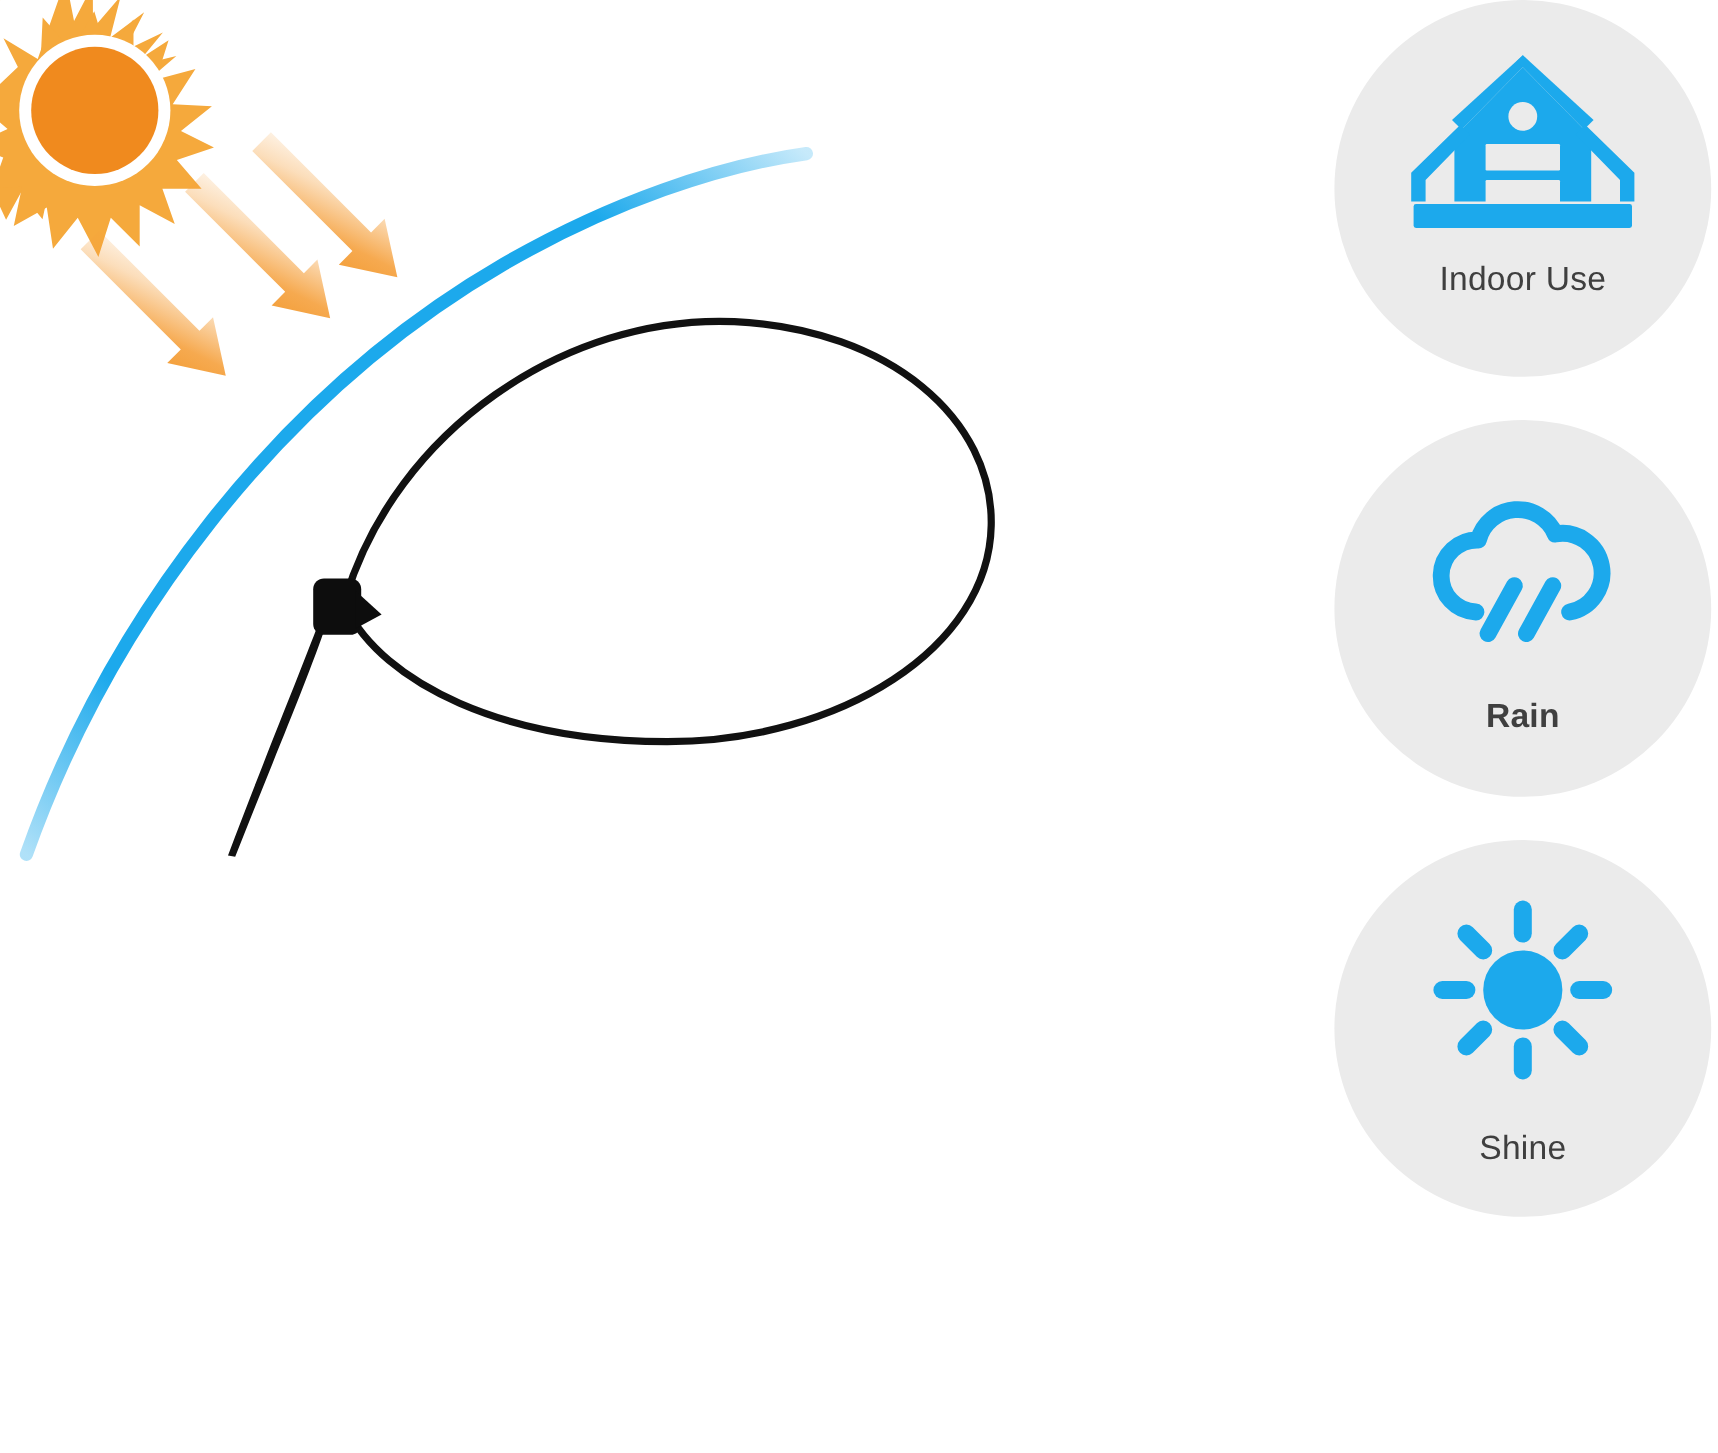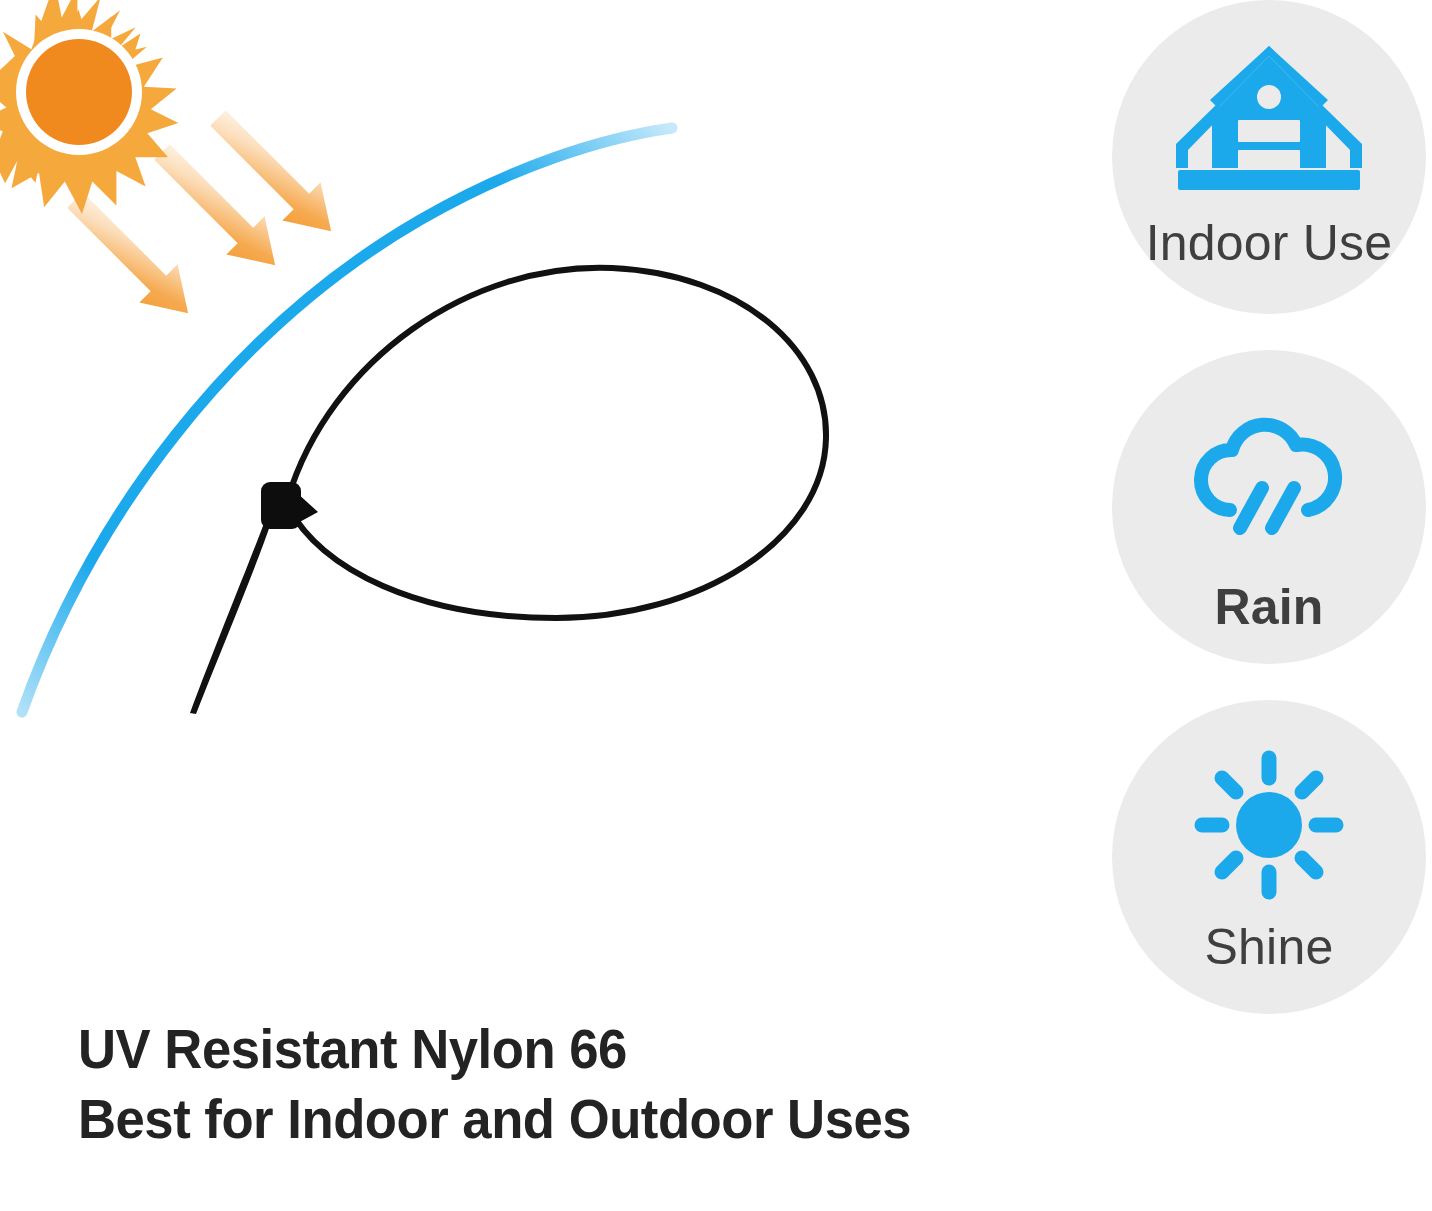--- a/index.html
+++ b/index.html
@@ -59,31 +59,31 @@
 
   .badge-icon {
     display: block;
   }
   .badge-1 .badge-icon { margin-top: 42px; }
   .badge-2 .badge-icon { margin-top: 62px; }
   .badge-3 .badge-icon { margin-top: 50px; }
 
   .badge-label {
     font-family: "Liberation Sans", sans-serif;
-    font-size: 50px;
+    font-size: 28px;
     font-weight: 400;
     color: #3f3f3f;
     letter-spacing: 0.2px;
     line-height: 1;
     text-align: center;
     width: 100%;
   }
   .badge-1 .badge-label { margin-top: 22px; }
   .badge-2 .badge-label { margin-top: 36px; font-weight: bold; }
-  .badge-3 .badge-label { margin-top: 18px; }
+  .badge-3 .badge-label { margin-top: 38px; }
 
   
   #headline {
     position: absolute;
     left: 78px;
     top: 1014px;
     width: 1000px;
   }
   .headline-line {
     font-family: "Liberation Sans Narrow", "Liberation Sans", sans-serif;
@@ -237,19 +237,14 @@
             <line x1="108" y1="108" x2="122" y2="122"></line>
             <line x1="122" y1="28" x2="108" y2="42"></line>
             <line x1="42" y1="108" x2="28" y2="122"></line>
           </g>
         </svg>
       </span>
       <span class="badge-label">Shine</span>
     </div>
   </div>
 
-  <div id="headline">
-    <div class="headline-line" id="headline-line-1">UV Resistant Nylon 66</div>
-    <div class="headline-line" id="headline-line-2">Best for Indoor and Outdoor Uses</div>
-    <div class="headline-line" id="headline-line-3"></div>
-  </div>
 
 </div>
 
 </body></html>

